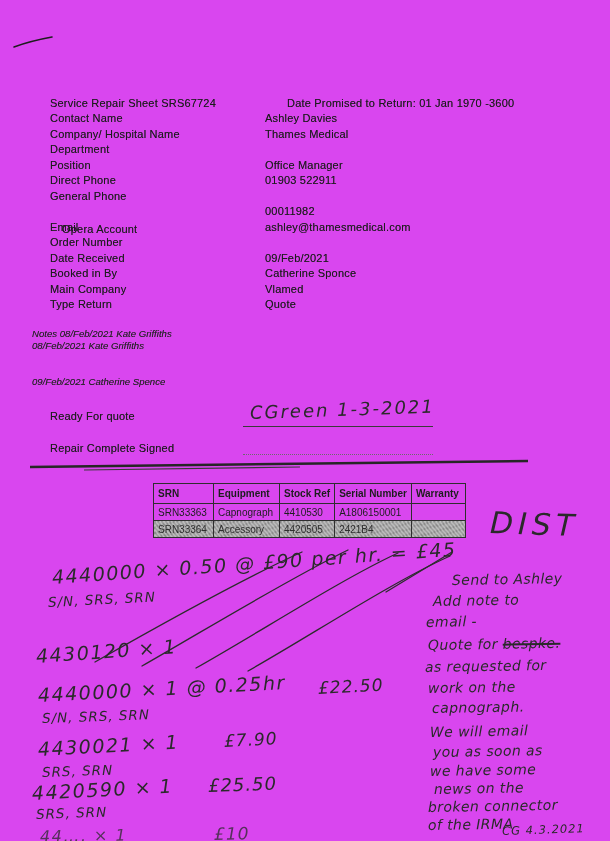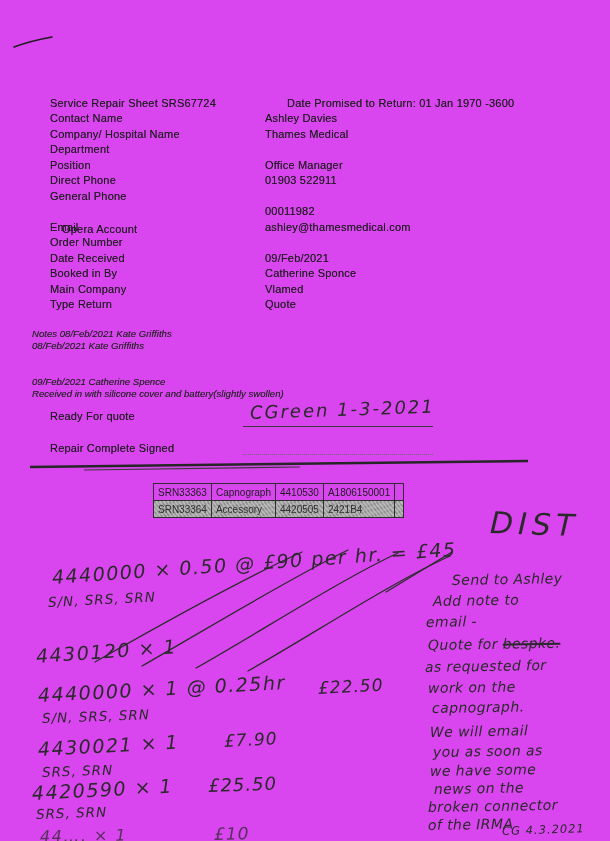--- a/index.html
+++ b/index.html
@@ -87,31 +87,37 @@
   <div class="typed field-label" style="top:267px;">Booked in By</div>
   <div class="typed field-value" style="top:267px;">Catherine Sponce</div>
   <div class="typed field-label" style="top:282.5px;">Main Company</div>
   <div class="typed field-value" style="top:282.5px;">Vlamed</div>
   <div class="typed field-label" style="top:298px;">Type Return</div>
   <div class="typed field-value" style="top:298px;">Quote</div>
 
   <div class="notes-line" style="top:328px;">Notes 08/Feb/2021 Kate Griffiths</div>
   <div class="notes-line" style="top:340px;">08/Feb/2021 Kate Griffiths</div>
   <div class="notes-line" style="top:376px;">09/Feb/2021 Catherine Spence</div>
-  <div class="notes-line" style="top:388px;">Received in with silicone cover and battery(slightly swollen)</div>
 
   <div class="typed" style="top:410px;left:50px;">Ready For quote</div>
   <div class="sig-line" style="top:408px;left:243px;width:190px;height:18px;"></div>
   <div class="hand" style="top:402px;left:250px;font-size:18px;letter-spacing:2px;transform:rotate(-2deg);">CGreen 1-3-2021</div>
 
   <div class="typed" style="top:442px;left:50px;">Repair Complete Signed</div>
   <div class="sig-line faint" style="top:440px;left:243px;width:190px;height:14px;"></div>
 
   <table id="equip-table">
     <tbody>
+        <tr>
+      <th class="col-srn">SRN</th>
+      <th class="col-eq">Equipment</th>
+      <th class="col-stock">Stock Ref</th>
+      <th class="col-serial">Serial Number</th>
+      <th class="col-warr">Warranty</th>
+    </tr>
     <tr>
       <td>SRN33363</td>
       <td>Capnograph</td>
       <td>4410530</td>
       <td>A1806150001</td>
       <td></td>
     </tr>
     <tr class="struck-row">
       <td>SRN33364</td>
       <td>Accessory</td>

